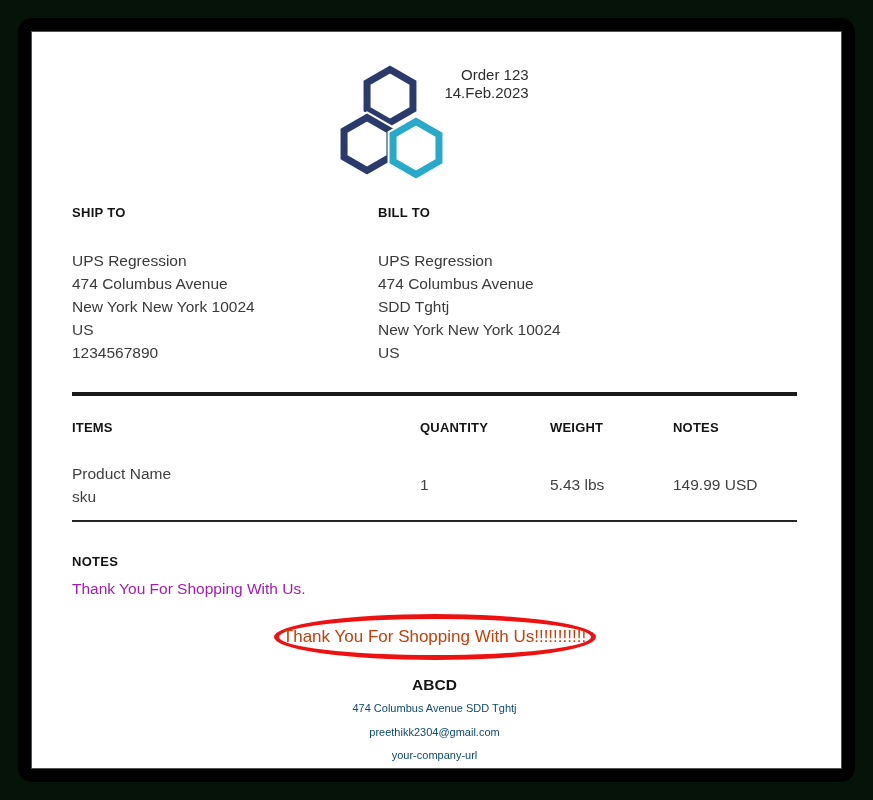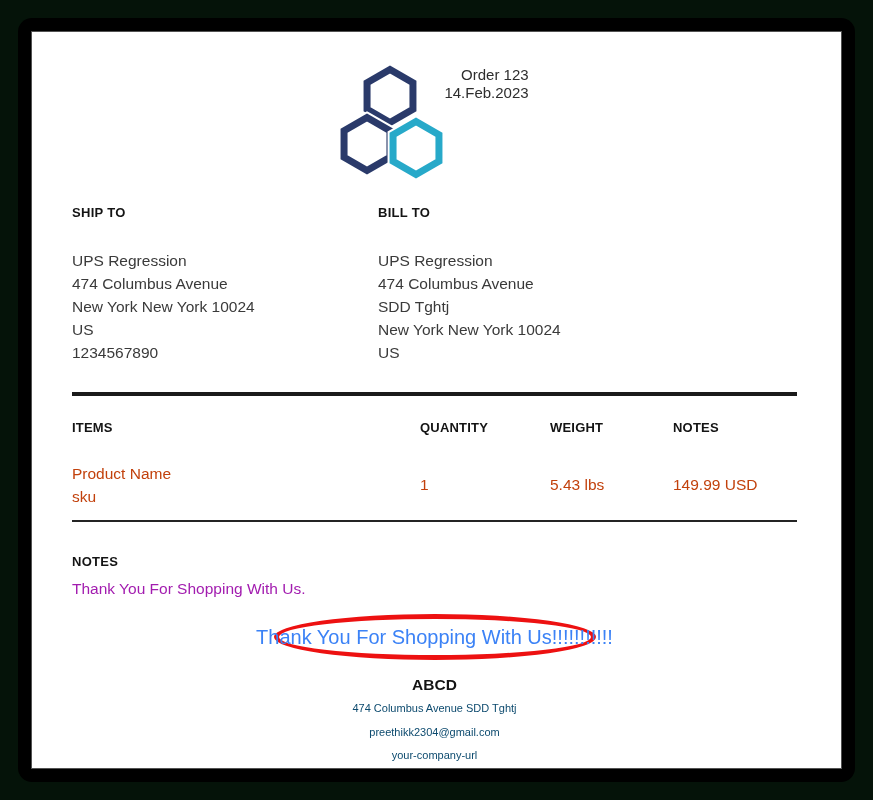--- a/index.html
+++ b/index.html
@@ -28,35 +28,35 @@
   .addr-col { width: 306px; }
   .addr-col:last-child { width: auto; }
   .addr-label { font-weight: bold; font-size: 13px; line-height: 16px; color: #141414; letter-spacing: 0.3px; margin-bottom: 28px; }
   .addr-line { font-size: 15.5px; line-height: 23px; color: #3a3a3a; }
   
   .divider-thick { height: 4px; background: #1a1a1a; margin-top: 28px; }
   .divider-thin  { height: 2px; background: #242424; margin-top: 12px; }
   
   .table-header, .table-row { display: grid; grid-template-columns: 1fr 130px 123px 124px; }
   .table-header { margin-top: 24px; font-weight: bold; font-size: 13px; line-height: 16px; color: #141414; letter-spacing: 0.2px; }
-  .table-row { margin-top: 26px; align-items: center; font-size: 15.5px; color: #c2410c; }
+  .table-row { margin-top: 26px; align-items: center; font-size: 15.5px; color: #404040; }
   .cell-r { }
   .item-name, .item-sku { line-height: 23px; }
   
   .notes { margin-top: 32px; }
   .notes-label { font-weight: bold; font-size: 13px; line-height: 16px; color: #141414; letter-spacing: 0.3px; margin-bottom: 8px; }
   .notes-text { font-size: 15.5px; line-height: 21px; color: #a21caf; }
   
   .highlight-wrap { display: flex; justify-content: center; margin-top: 15px; }
   .highlight-circle {
     width: 322px; height: 46px;
     border: 5px solid #ed1111; border-radius: 50%;
     display: flex; align-items: center; justify-content: center;
   }
-  .highlight-text { font-size: 20px; color: #3b82f6; white-space: nowrap; }
+  .highlight-text { font-size: 17px; color: #c2410c; white-space: nowrap; }
   
   .footer { text-align: center; margin-top: 13px; }
   .footer-company { font-weight: bold; font-size: 15.5px; line-height: 24px; color: #141414; }
   .footer-line { font-size: 11px; line-height: 23.5px; color: #0c4a6e; }
 </style>
 </head>
 <body>
 
 <div class="frame"></div>
 

